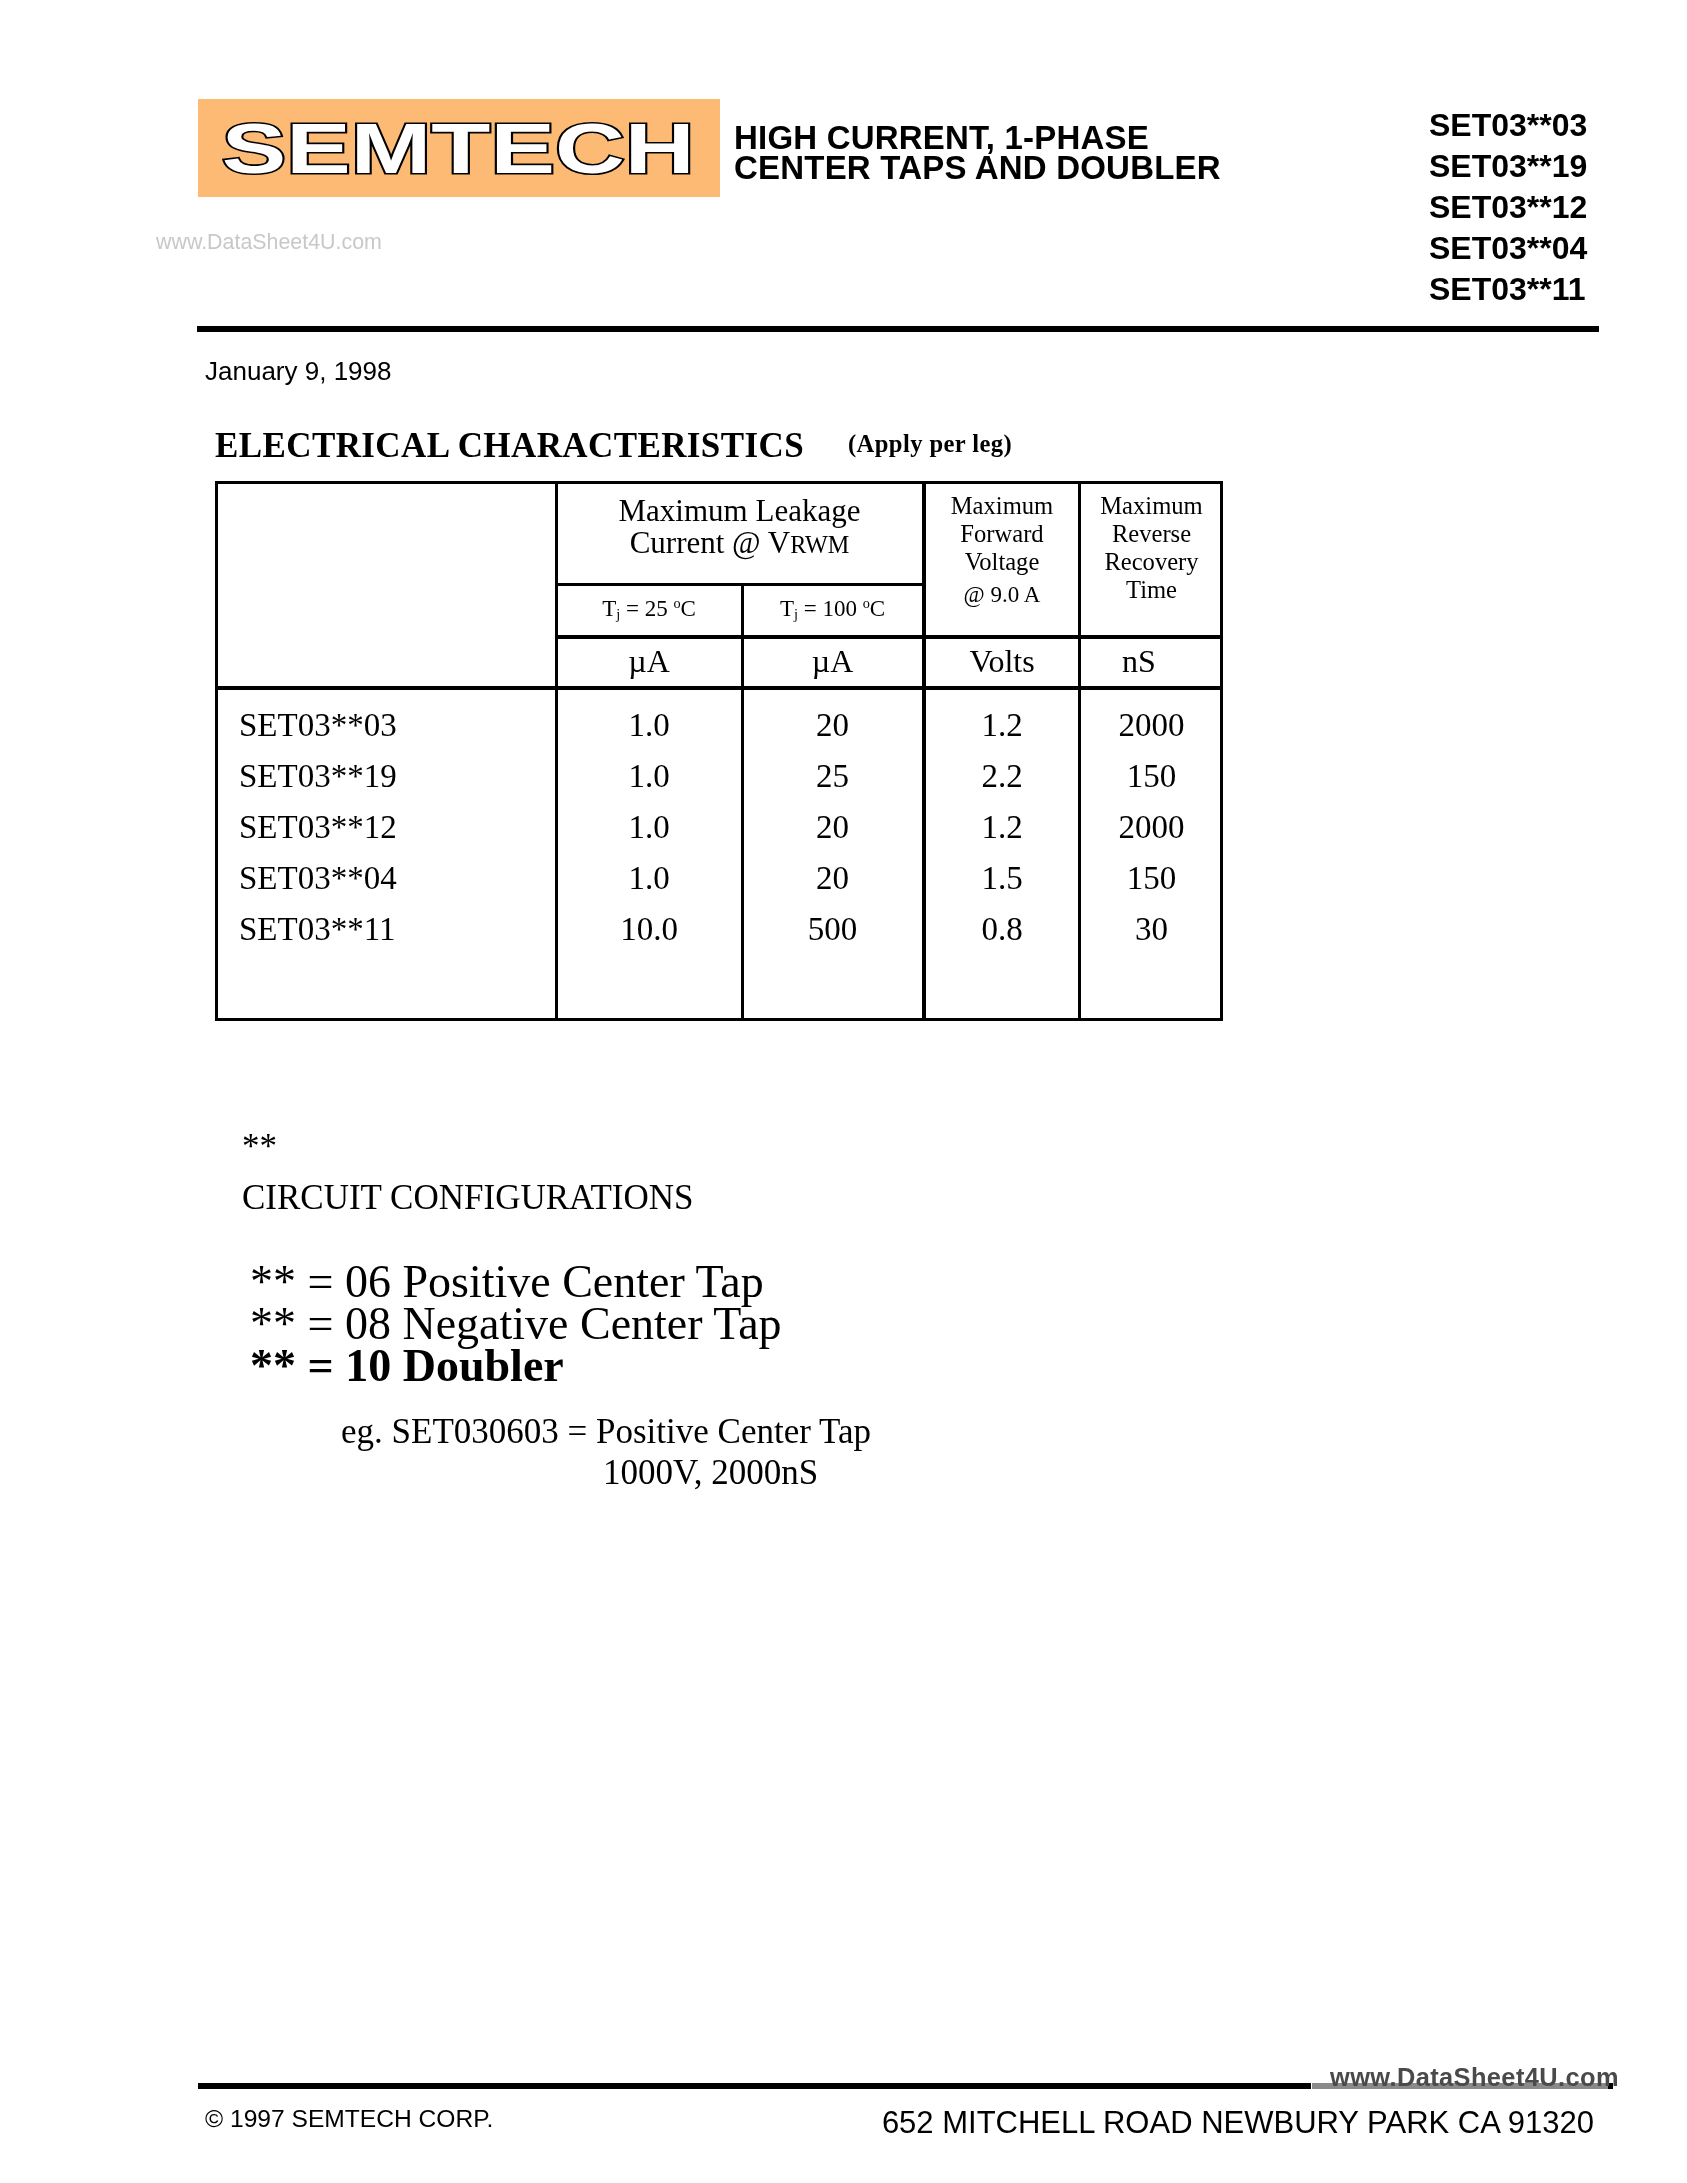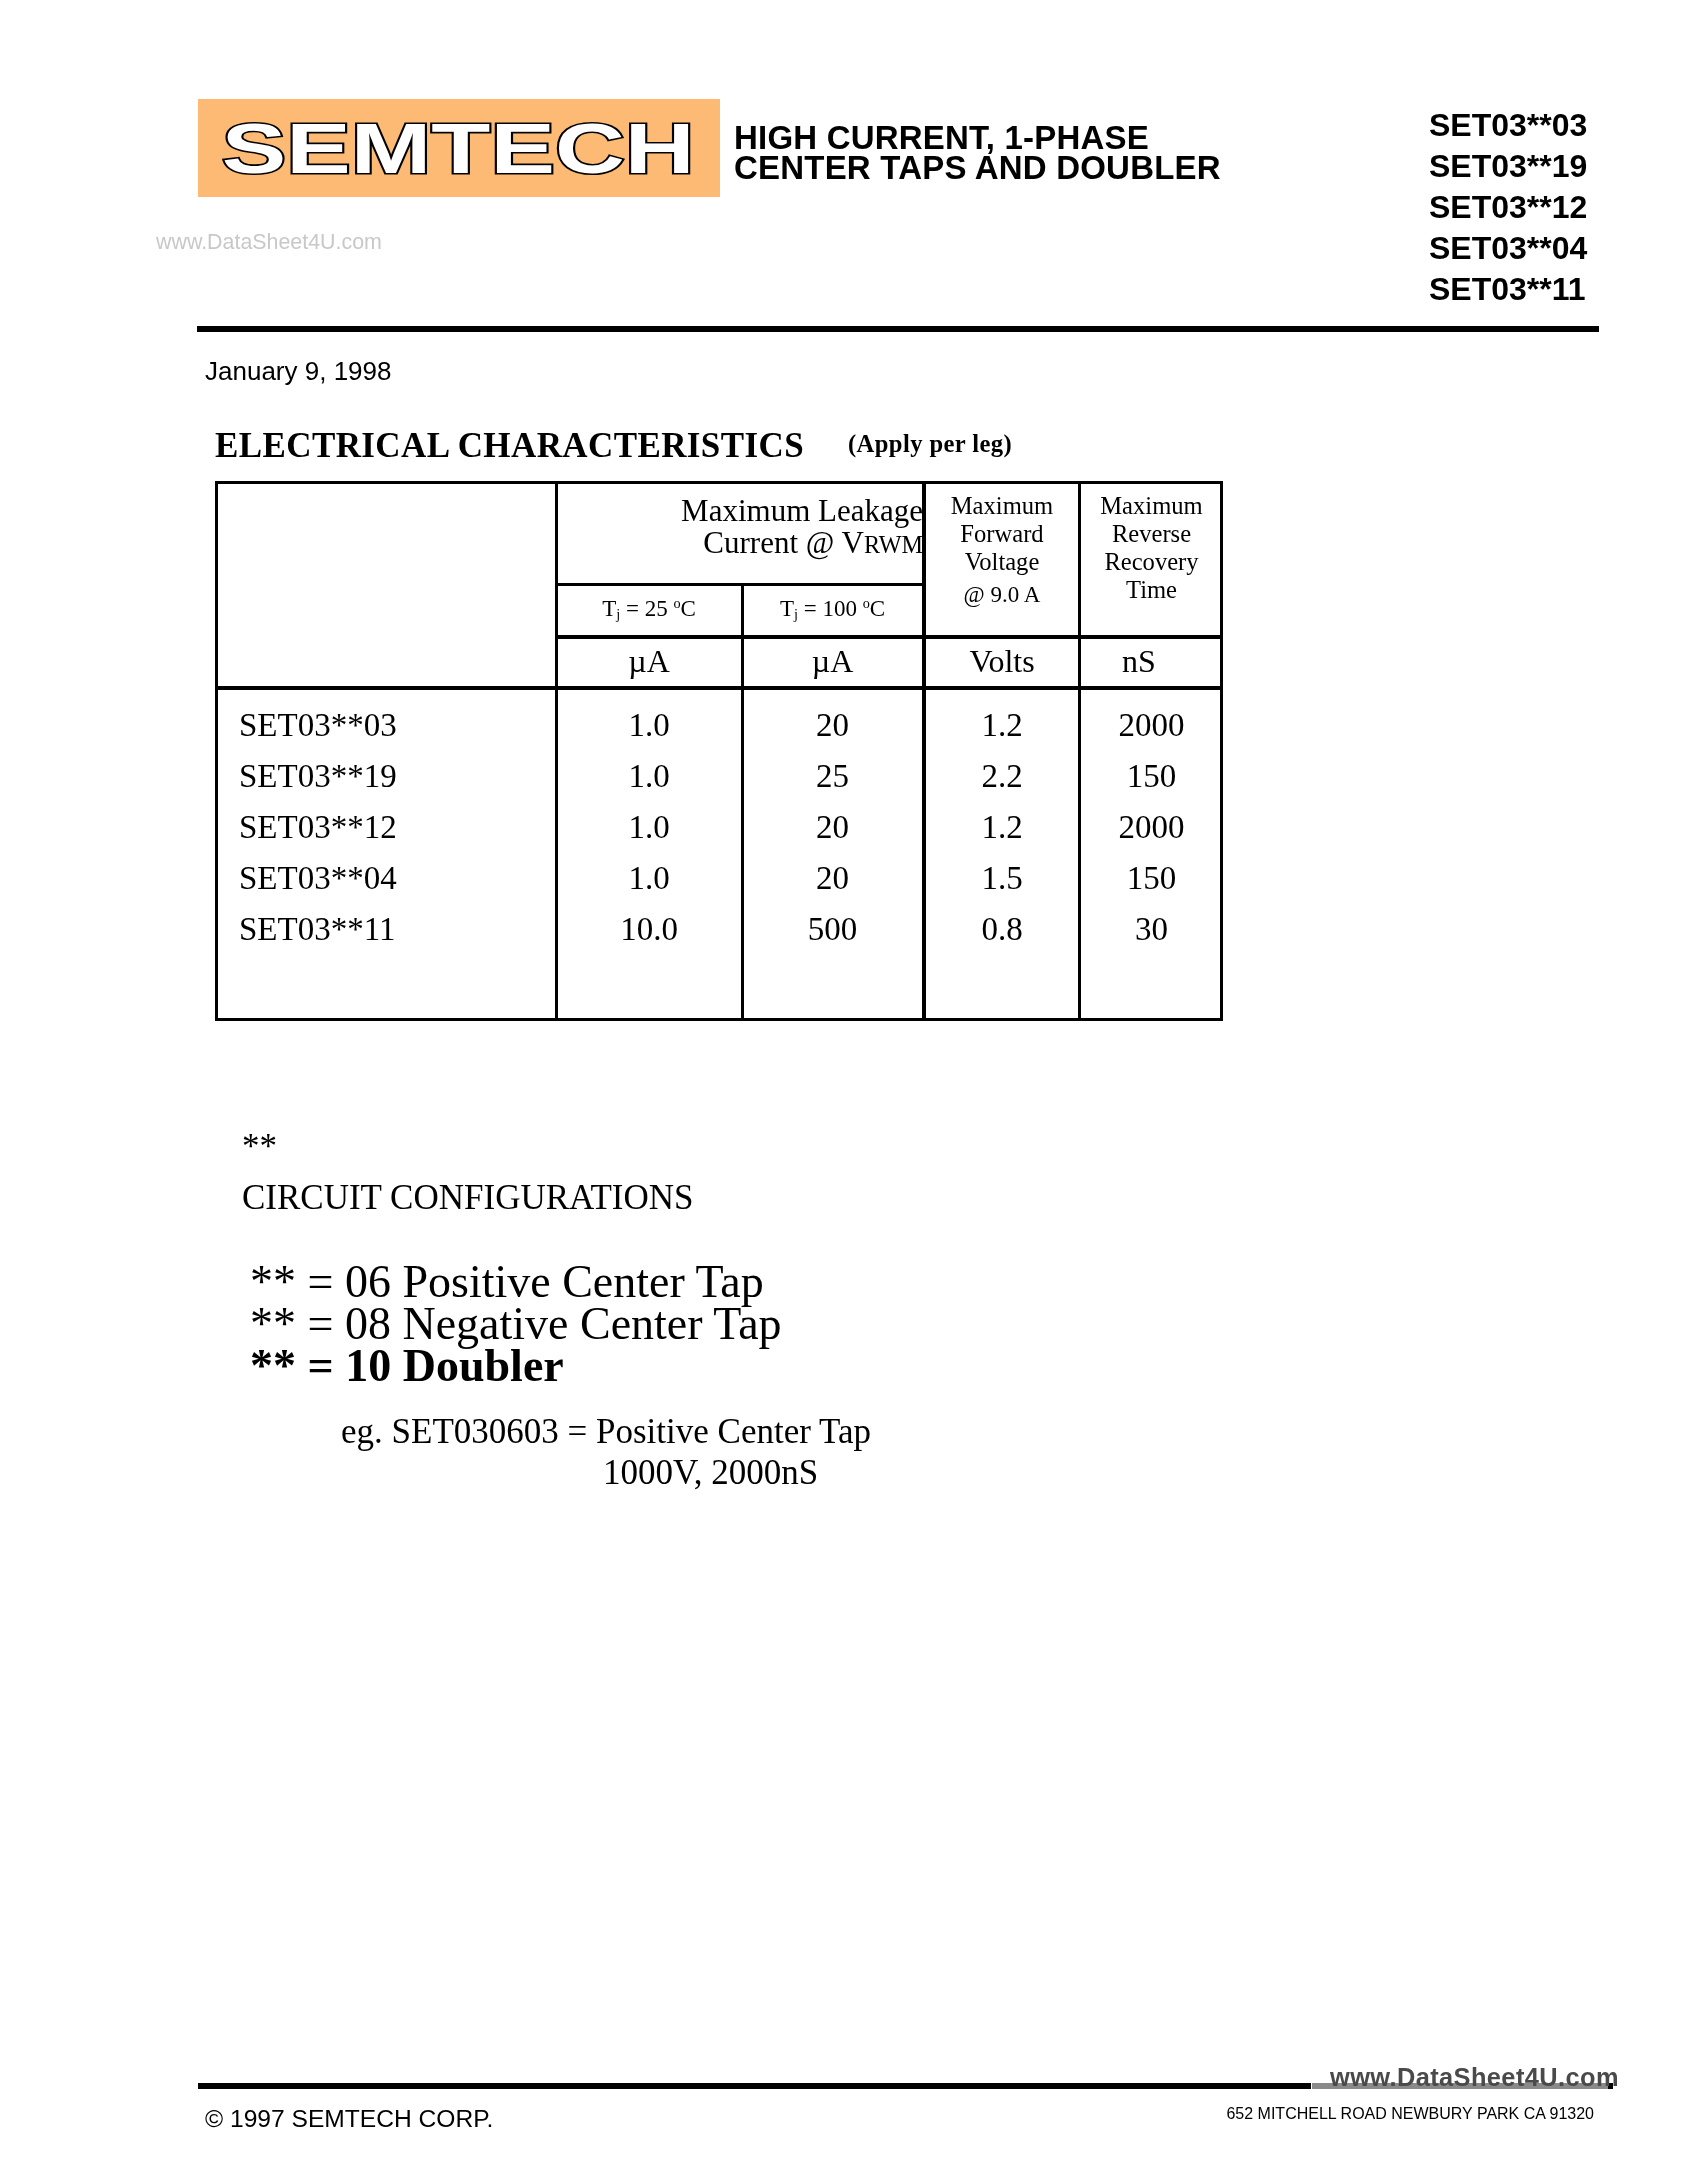--- a/index.html
+++ b/index.html
@@ -40,21 +40,21 @@
   .cc-line { left:242px; font-size:46px; white-space:nowrap; line-height:42px;margin-left:8px; }
   .eg1 { left:341px; top:1412px; font-size:35px; white-space:nowrap; }
   .eg2 { left:603px; top:1453px; font-size:35px; white-space:nowrap; }
 
   
   .rule-bottom { left:198px; top:2083px; width:1113px; height:5.6px; background:#000; }
   .rule-bottom-gray { left:1312px; top:2083px; width:300px; height:5.6px; background:#8a8a8a; }
   .rule-bottom-end { left:1608px; top:2083px; width:4.8px; height:5.6px; background:#000; }
   .watermark-bottom { left:1330px; top:2063px; font-size:25.4px; font-weight:bold; color:#4a4a4a; white-space:nowrap; letter-spacing:0.4px; }
   .foot-left { left:205px; top:2105px; font-size:24.6px; white-space:nowrap; }
-  .foot-right { right:93px; top:2105px; font-size:16px; white-space:nowrap; text-align:right; }
+  .foot-right { right:93px; top:2105px; font-size:31px; white-space:nowrap; text-align:right; }
 </style>
 </head>
 <body>
 
 <div class="abs logo-box">
   <svg width="522" height="98" viewBox="0 0 657 123">
     <text x="30" y="93" textLength="595" lengthAdjust="spacingAndGlyphs" font-family="Liberation Sans, sans-serif" font-weight="bold" font-size="88" fill="#ffffff" stroke="#000000" stroke-width="4" paint-order="stroke">SEMTECH</text>
   </svg>
 </div>
 
@@ -86,21 +86,21 @@
   <div class="line" style="left:340px;top:0;width:3.2px;height:540px;"></div>
   <div class="line" style="left:526px;top:103px;width:3.2px;height:437px;"></div>
   <div class="line" style="left:707px;top:0;width:4px;height:540px;"></div>
   <div class="line" style="left:863px;top:0;width:3.2px;height:540px;"></div>
 
   <div class="line" style="left:340px;top:102px;width:368px;height:3.2px;"></div>
   <div class="line" style="left:340px;top:154px;width:668px;height:4px;"></div>
   <div class="line" style="left:0;top:205px;width:1008px;height:4px;"></div>
 
 
-  <div class="cell hdr-big" style="left:341px;top:14.3px;width:367px;text-align:right;">
+  <div class="cell hdr-big" style="left:341px;top:14.3px;width:367px;">
     <div>Maximum Leakage</div>
     <div><span>Current @ V</span><span class="smallcaps">RWM</span></div>
   </div>
 
   <div class="cell hdr-tj" style="left:341px;top:114px;width:186px;">
     <span>T</span><span class="sub">j</span><span> = 25 </span><span class="sup">o</span><span>C</span>
   </div>
 
   <div class="cell hdr-tj" style="left:527px;top:114px;width:181px;">
     <span>T</span><span class="sub">j</span><span> = 100 </span><span class="sup">o</span><span>C</span>

